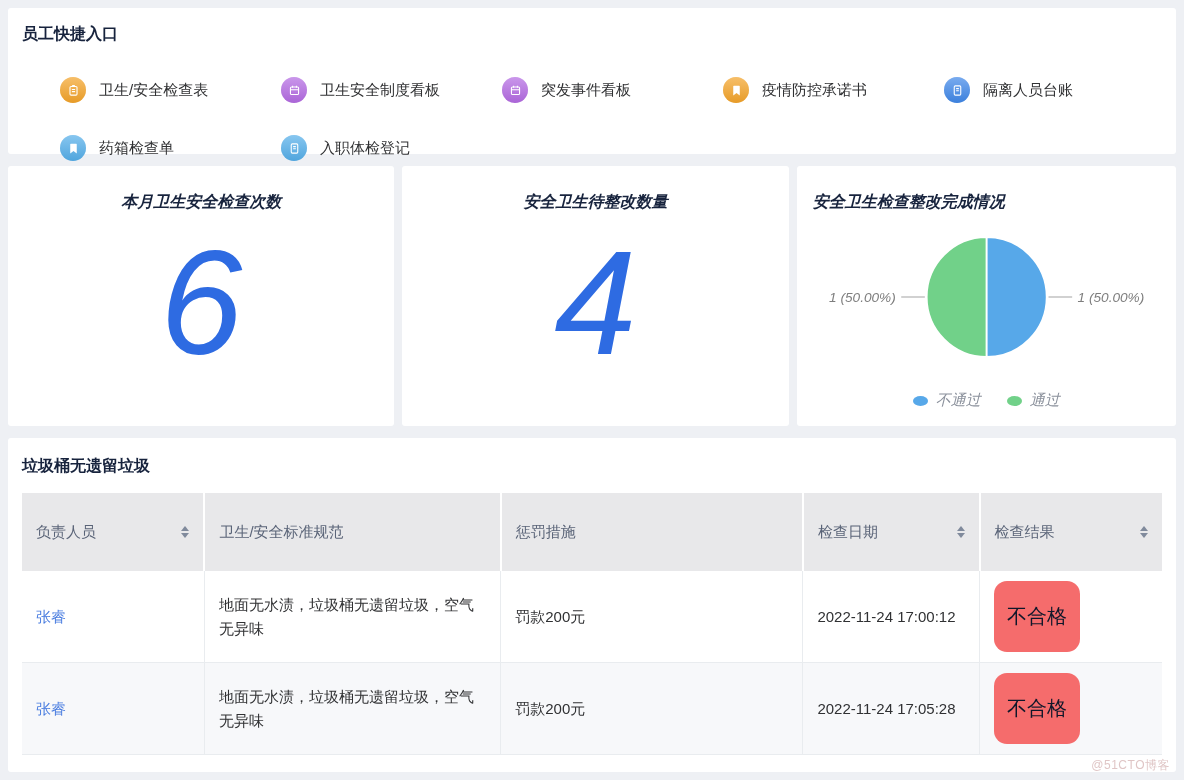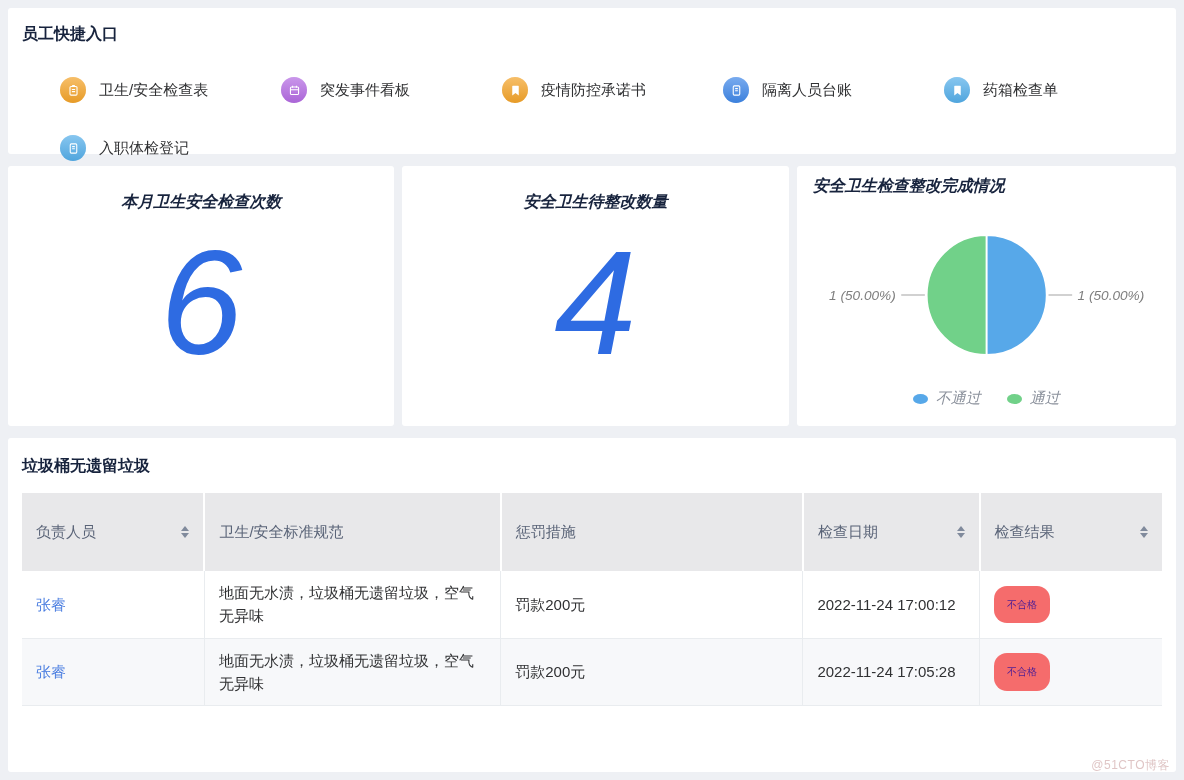--- a/index.html
+++ b/index.html
@@ -40,21 +40,21 @@
   .q-label { font-size:15px; color:#303133; }
 
   
   .stat-row { display:flex; gap:8px; height:260px;font-style:italic; }
   .stat-card { flex:1.02; padding:20px 16px; display:flex; flex-direction:column; }
   .stat-title { font-size:16px; font-weight:bold; color:#17233d; text-align:center; margin-top:6px; }
   .stat-value {
     flex:1; display:flex; align-items:center; justify-content:center;
     font-size:148px; line-height:1; font-weight:400; padding-bottom:14px;
   }
-  .chart-card { flex:1; padding:4px 16px; display:flex; flex-direction:column; }
+  .chart-card { flex:1; padding:20px 16px; display:flex; flex-direction:column; }
   .chart-title { font-size:16px; font-weight:bold; color:#17233d; margin-top:6px; }
   .pie-wrap { flex:1; display:flex; flex-direction:column; align-items:center; justify-content:center; }
   .pie-svg { width:100%; height:168px; }
   .pie-legend { display:flex; gap:26px; align-items:center; justify-content:center; margin-top:10px; }
   .legend-item { display:flex; align-items:center; gap:8px; cursor:pointer; }
   .legend-marker { width:15px; height:10px; border-radius:50%; }
   .legend-label { font-size:15px; color:#8b919c; }
   .pie-callout { font-size:15px; fill:#7e7e7e; }
   .pie-line { stroke:#bcbcbc; stroke-width:1.5; }
 
@@ -74,22 +74,22 @@
   .sorter .down { border-top:5px solid #808a9c; border-bottom:none; }
   .rect-table td {
     height:66px; font-size:15px; color:#303133; padding:10px 14px;
     border-bottom:1px solid #e9ecef; border-right:1px solid #e9ecef;
     vertical-align:middle; line-height:1.55;
   }
   .rect-table td:last-child { border-right:none; }
   .rect-table tr.striped td { background:#f7f8fa; }
   .person-link { cursor:pointer; }
   .result-badge {
-    display:inline-block; color:#4c1d95; font-size:10px;
-    padding:11px 13px; border-radius:13px;
+    display:inline-block; color:#0f172a; font-size:20px;
+    padding:20px 13px; border-radius:13px;
   }
   .col-person{width:16%;} .col-standard{width:26%;} .col-penalty{width:26.5%;}
   .col-date{width:15.5%;} .col-result{width:16%;}
 
   .watermark {
     position:absolute; right:14px; bottom:6px;
     font-size:12px; color:rgba(196,150,150,.55); letter-spacing:.5px;margin-top:44px;
   }
 </style>
 </head>
@@ -102,20 +102,29 @@
     <a class="q-item">
       <span class="q-icon" style="background: rgb(243, 163, 41);">
         <svg width="13" height="13" viewBox="0 0 24 24" fill="none" stroke="#fff" stroke-width="2">
             <rect x="5.5" y="4.5" width="13" height="16" rx="2"></rect>
             <path d="M9.5 2.8h5M9 10h6M9 14h6"></path>
           </svg>
       </span>
       <span class="q-label">卫生/安全检查表</span>
     </a>
 
+    <a class="q-item">
+      <span class="q-icon" style="background: rgb(179, 106, 226);">
+        <svg width="13" height="13" viewBox="0 0 24 24" fill="none" stroke="#fff" stroke-width="2">
+            <rect x="4.5" y="5.5" width="15" height="14" rx="2"></rect>
+            <path d="M8.5 3v4M15.5 3v4M4.5 10.5h15"></path>
+          </svg>
+      </span>
+      <span class="q-label">卫生安全制度看板</span>
+    </a>
 
     <a class="q-item">
       <span class="q-icon" style="background: rgb(179, 106, 226);">
         <svg width="13" height="13" viewBox="0 0 24 24" fill="none" stroke="#fff" stroke-width="2">
             <rect x="4.5" y="5.5" width="15" height="14" rx="2"></rect>
             <path d="M8.5 3v4M15.5 3v4M4.5 10.5h15"></path>
           </svg>
       </span>
       <span class="q-label">突发事件看板</span>
     </a>

